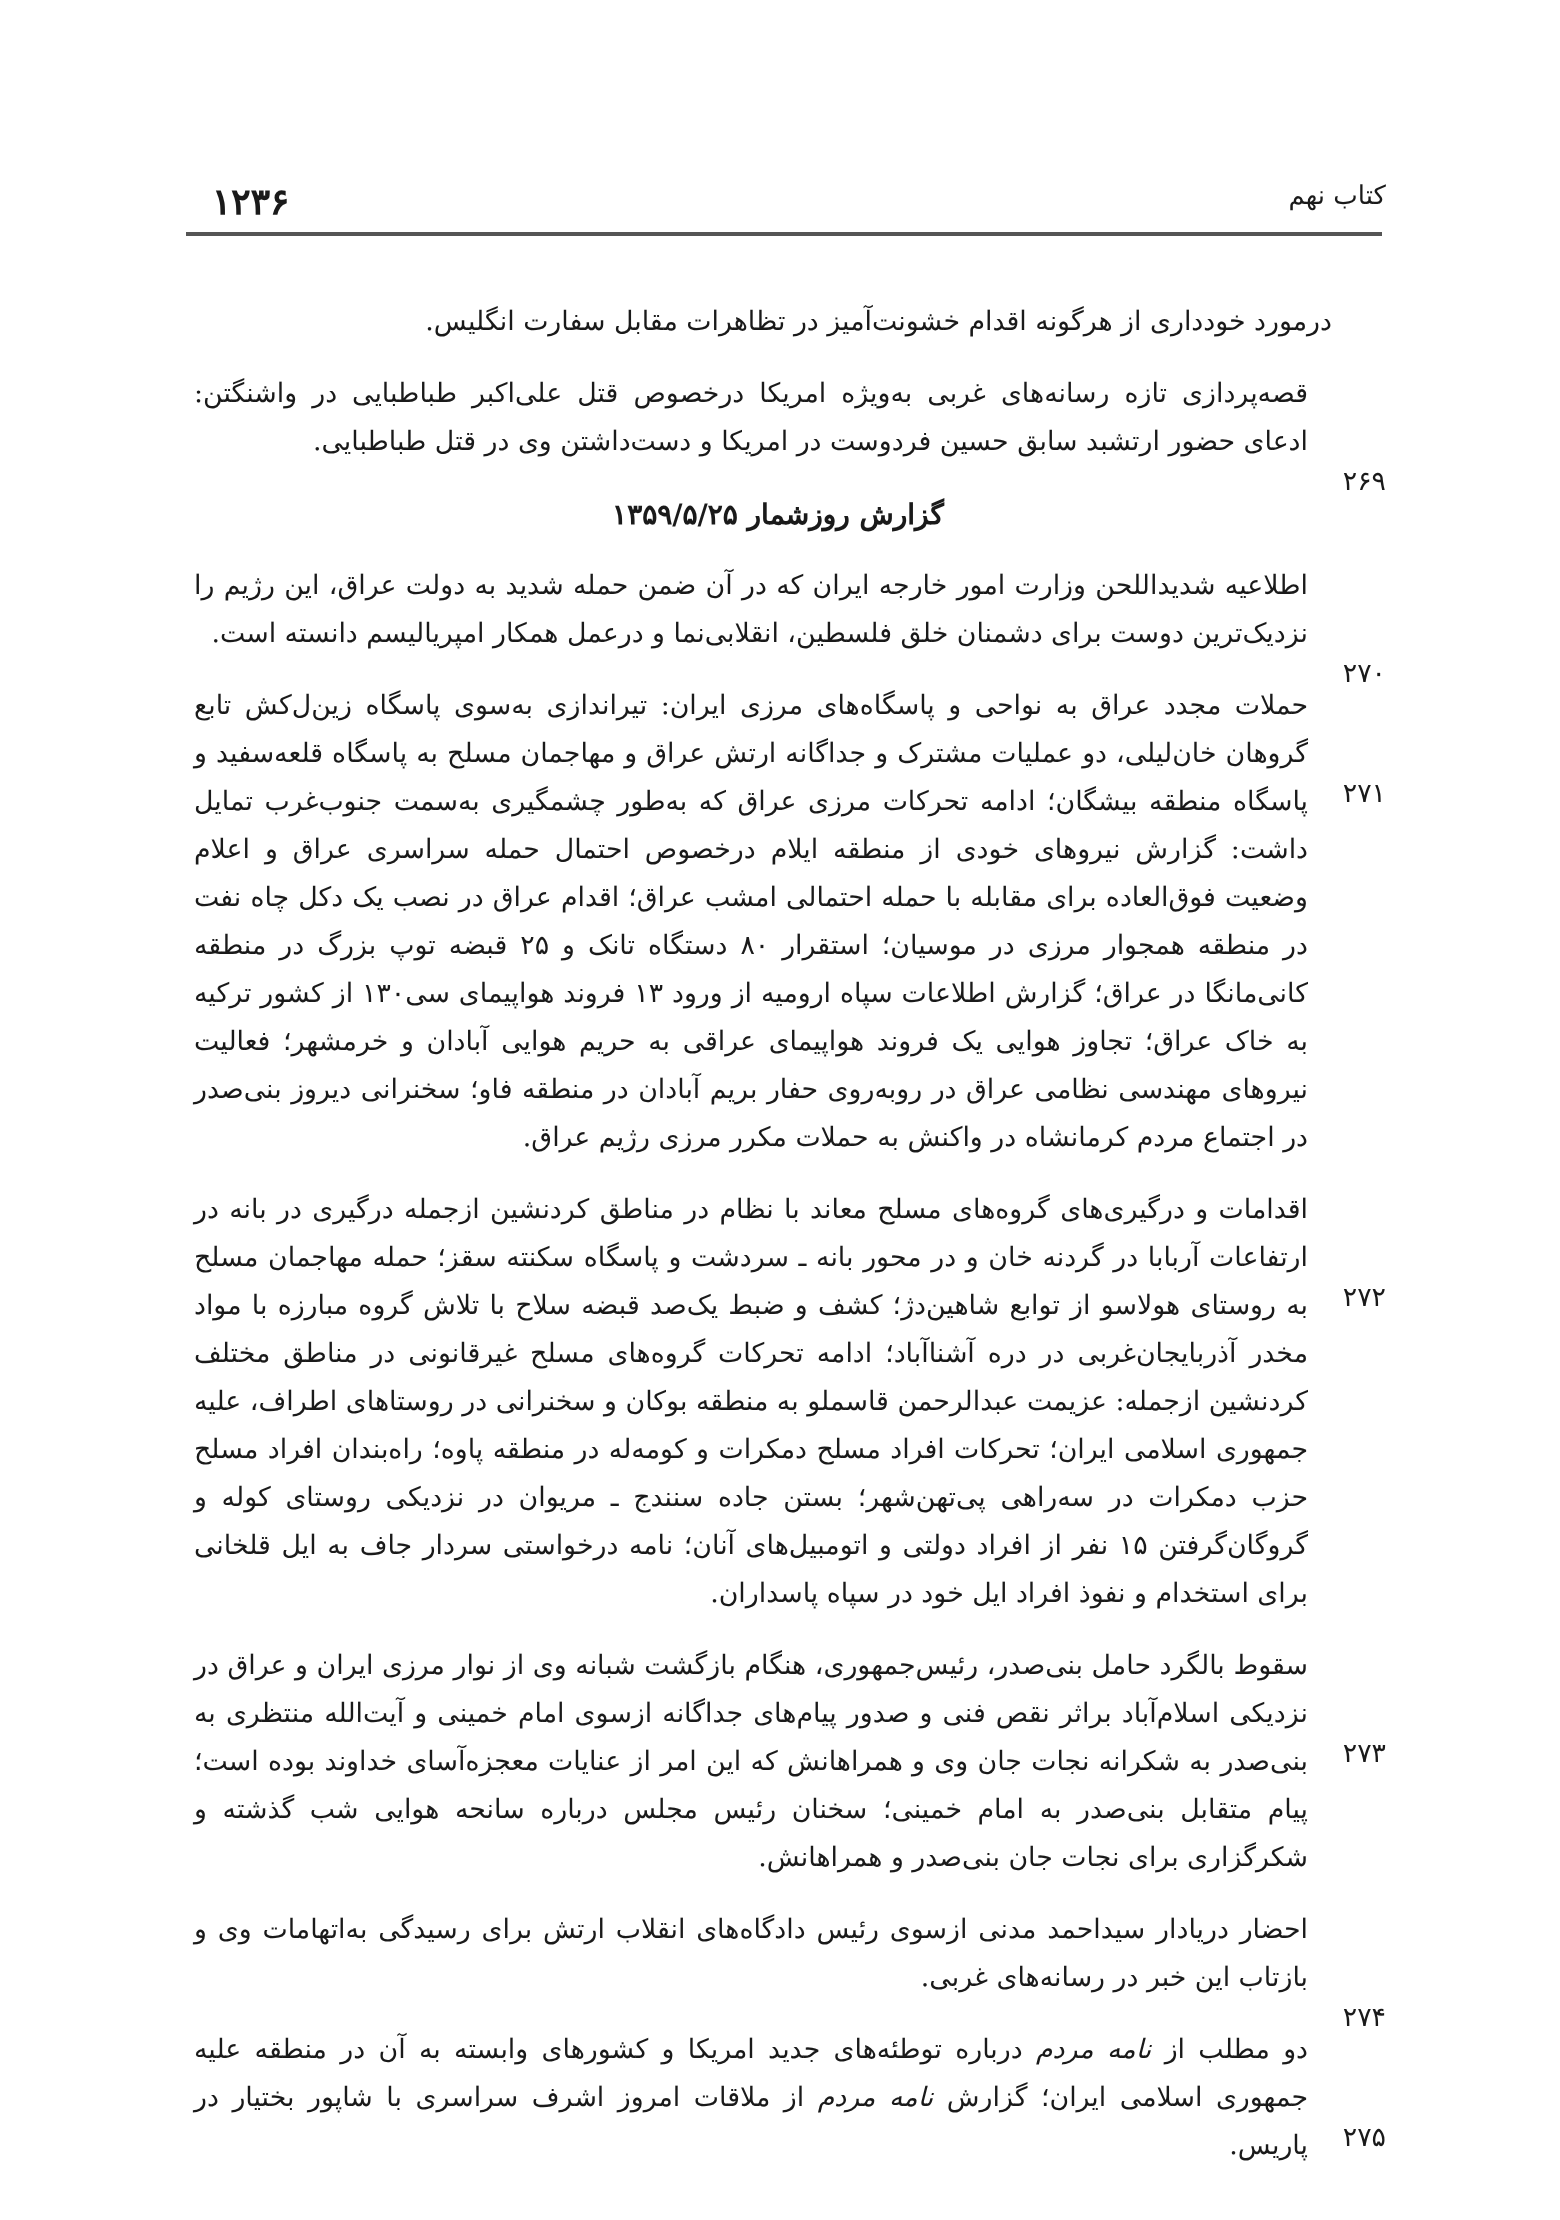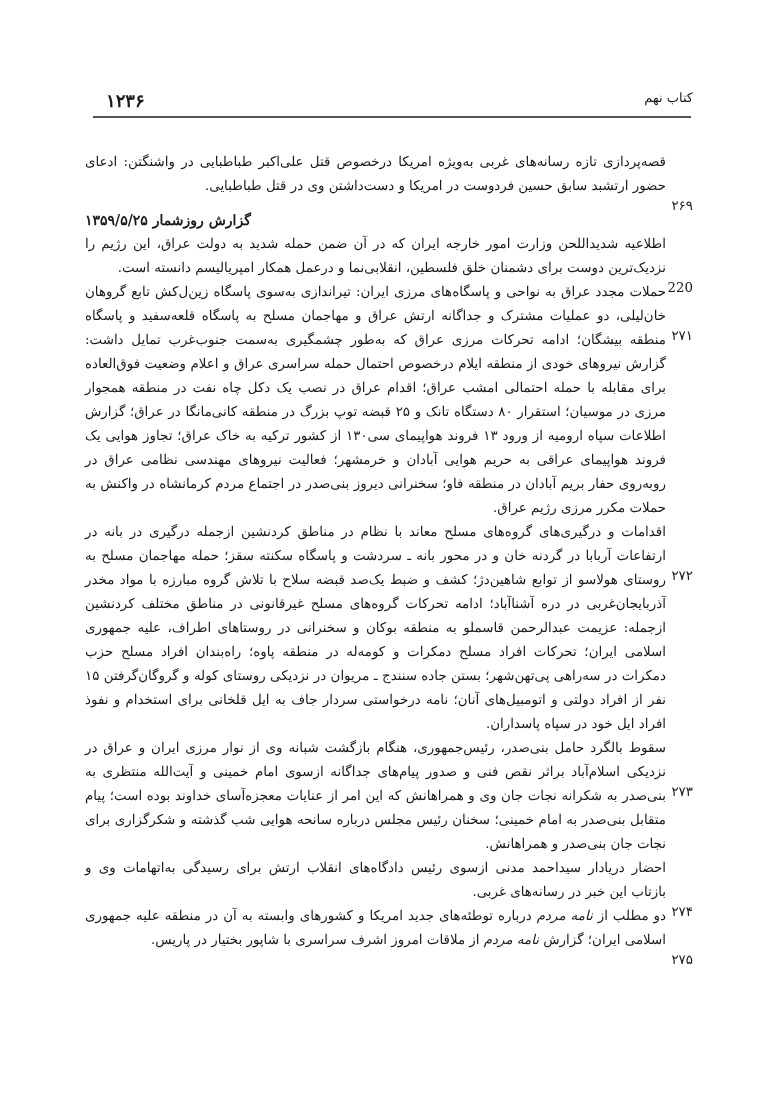--- a/index.html
+++ b/index.html
@@ -7,46 +7,47 @@
          font-family: "DejaVu Serif", "Liberation Serif", serif; color: #1a1a1a; }
   .page { position: absolute; left: 85px; top: 0; width: 608px; direction: rtl; }
   .header { position: absolute; top: 90px; left: 8px; right: 0; height: 20px; }
   .header .book { position: absolute; right: 0; top: 0; font-size: 13px; }
   .header .pno { position: absolute; left: 13px; top: 0; font-size: 18px; font-weight: bold; }
   .rule { position: absolute; top: 116px; left: 8px; right: 2px; height: 0;
           border-top: 2px solid #555; }
   .body { position: absolute; top: 150px; left: 0; right: 0; font-size: 13.4px; line-height: 24px; text-align: justify; }
   .entry { position: relative; padding-right: 27px; margin: 0; }
   .entry .num { position: absolute; right: 0; top: 0; margin-top: 44px; }
-  .entry p { margin: 0; text-align: justify; text-align-last: right; }
+  .entry p { margin: 12px; text-align: justify; text-align-last: right; }
   .cont { padding-right: 27px; margin: 0; text-align-last: right; }
-  .heading { text-align: left; font-weight: bold; font-size: 14px; margin: 10px 0 0 0; line-height: 24px; }
+  .heading { text-align: center; font-weight: bold; font-size: 14px; margin: 10px 0 0 0; line-height: 24px; }
   em { font-style: italic; }
 </style>
 </head>
 <body>
 
 <div class="page">
   <div class="header">
     <span class="book">کتاب نهم</span>
     <span class="pno">۱۲۳۶</span>
   </div>
   <div class="rule"></div>
 
   <div class="body">
+    <p class="cont">درمورد خودداری از هرگونه اقدام خشونت‌آمیز در تظاهرات مقابل سفارت انگلیس.</p>
 
     <div class="entry">
       <span class="num">۲۶۹</span>
       <p>قصه‌پردازی تازه رسانه‌های غربی به‌ویژه امریکا درخصوص قتل علی‌اکبر طباطبایی در واشنگتن: ادعای حضور ارتشبد سابق حسین فردوست در امریکا و دست‌داشتن وی در قتل طباطبایی.</p>
     </div>
 
     <div class="heading">گزارش روزشمار ۱۳۵۹/۵/۲۵</div>
 
     <div class="entry">
-      <span class="num">220</span>
+      <span class="num">۲۷۰</span>
       <p>اطلاعیه شدیداللحن وزارت امور خارجه ایران که در آن ضمن حمله شدید به دولت عراق، این رژیم را نزدیک‌ترین دوست برای دشمنان خلق فلسطین، انقلابی‌نما و درعمل همکار امپریالیسم دانسته است.</p>
     </div>
     <div class="entry">
       <span class="num">۲۷۱</span>
       <p>حملات مجدد عراق به نواحی و پاسگاه‌های مرزی ایران: تیراندازی به‌سوی پاسگاه زین‌ل‌کش تابع گروهان خان‌لیلی، دو عملیات مشترک و جداگانه ارتش عراق و مهاجمان مسلح به پاسگاه قلعه‌سفید و پاسگاه منطقه بیشگان؛ ادامه تحرکات مرزی عراق که به‌طور چشمگیری به‌سمت جنوب‌غرب تمایل داشت: گزارش نیروهای خودی از منطقه ایلام درخصوص احتمال حمله سراسری عراق و اعلام وضعیت فوق‌العاده برای مقابله با حمله احتمالی امشب عراق؛ اقدام عراق در نصب یک دکل چاه نفت در منطقه همجوار مرزی در موسیان؛ استقرار ۸۰ دستگاه تانک و ۲۵ قبضه توپ بزرگ در منطقه کانی‌مانگا در عراق؛ گزارش اطلاعات سپاه ارومیه از ورود ۱۳ فروند هواپیمای سی۱۳۰ از کشور ترکیه به خاک عراق؛ تجاوز هوایی یک فروند هواپیمای عراقی به حریم هوایی آبادان و خرمشهر؛ فعالیت نیروهای مهندسی نظامی عراق در روبه‌روی حفار بریم آبادان در منطقه فاو؛ سخنرانی دیروز بنی‌صدر در اجتماع مردم کرمانشاه در واکنش به حملات مکرر مرزی رژیم عراق.</p>
     </div>
     <div class="entry">
       <span class="num">۲۷۲</span>
       <p>اقدامات و درگیری‌های گروه‌های مسلح معاند با نظام در مناطق کردنشین ازجمله درگیری در بانه در ارتفاعات آربابا در گردنه خان و در محور بانه ـ سردشت و پاسگاه سکنته سقز؛ حمله مهاجمان مسلح به روستای هولاسو از توابع شاهین‌دژ؛ کشف و ضبط یک‌صد قبضه سلاح با تلاش گروه مبارزه با مواد مخدر آذربایجان‌غربی در دره آشناآباد؛ ادامه تحرکات گروه‌های مسلح غیرقانونی در مناطق مختلف کردنشین ازجمله: عزیمت عبدالرحمن قاسملو به منطقه بوکان و سخنرانی در روستاهای اطراف، علیه جمهوری اسلامی ایران؛ تحرکات افراد مسلح دمکرات و کومه‌له در منطقه پاوه؛ راه‌بندان افراد مسلح حزب دمکرات در سه‌راهی پی‌تهن‌شهر؛ بستن جاده سنندج ـ مریوان در نزدیکی روستای کوله و گروگان‌گرفتن ۱۵ نفر از افراد دولتی و اتومبیل‌های آنان؛ نامه درخواستی سردار جاف به ایل قلخانی برای استخدام و نفوذ افراد ایل خود در سپاه پاسداران.</p>
     </div>

